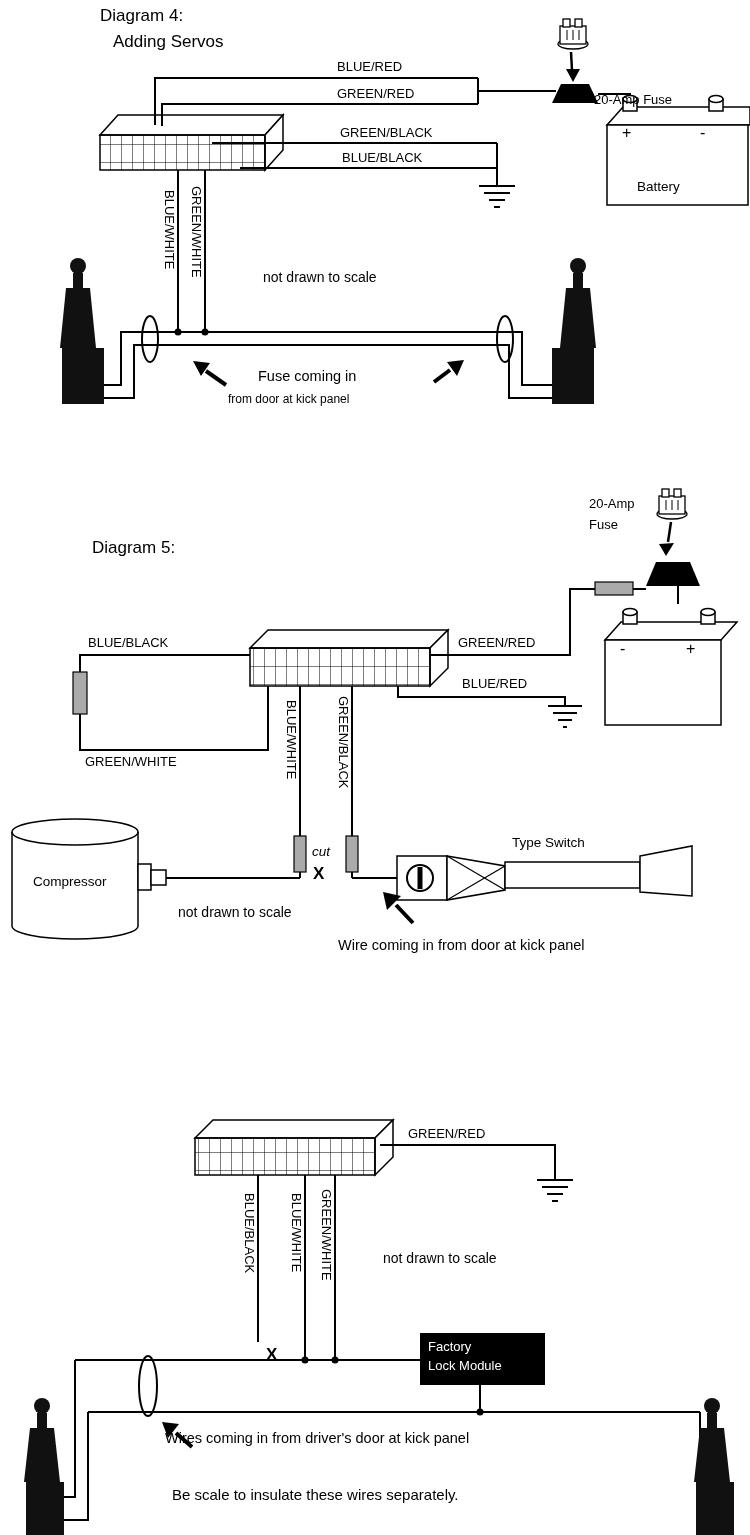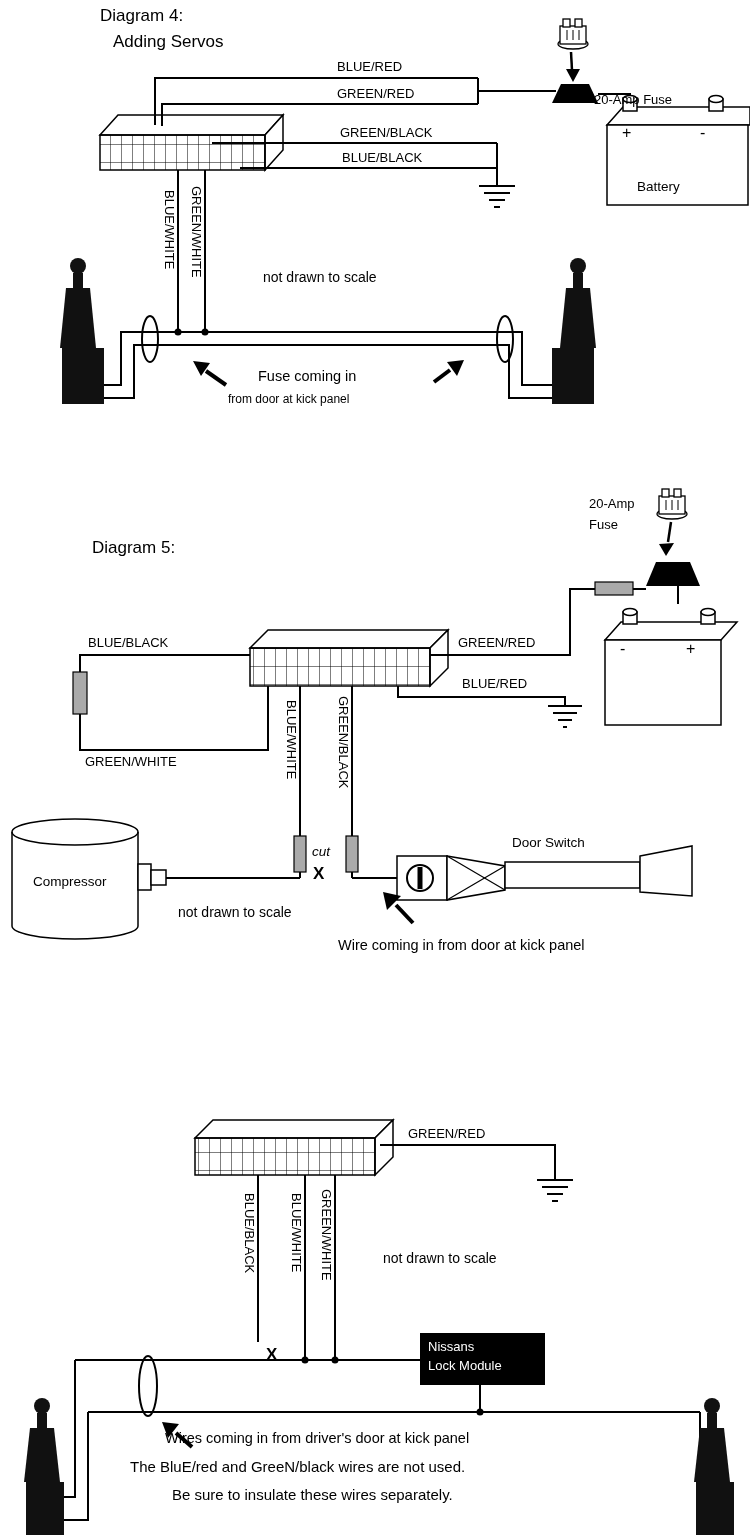--- a/index.html
+++ b/index.html
@@ -246,29 +246,28 @@
 <div class="lbl wire" style="left:458px; top:636px;">GREEN/RED</div>
 <div class="lbl wire" style="left:462px; top:677px;">BLUE/RED</div>
 <div class="lbl" style="left:620px; top:640px; font-size:16px;">-</div>
 <div class="lbl" style="left:686px; top:640px; font-size:16px;">+</div>
 <div class="lbl wire" style="left:85px; top:755px;">GREEN/WHITE</div>
 <div class="lbl wire rot" style="left:298px; top:700px;">BLUE/WHITE</div>
 <div class="lbl wire rot" style="left:350px; top:696px;">GREEN/BLACK</div>
 <div class="lbl" style="left:33px; top:874px; font-size:13.5px;">Compressor</div>
 <div class="lbl" style="left:312px; top:844px; font-size:13.5px;font-style:italic;">cut</div>
 <div class="lbl" style="left:313px; top:864px; font-size:17px; font-weight:bold;">X</div>
-<div class="lbl" style="left:512px; top:835px; font-size:13.5px;">Door Switch</div>
+<div class="lbl" style="left:512px; top:835px; font-size:13.5px;">Type Switch</div>
 <div class="lbl" style="left:178px; top:904px; font-size:14px;">not drawn to scale</div>
 <div class="lbl" style="left:338px; top:937px; font-size:14.5px;">Wire coming in from door at kick panel</div>
 
 <div class="lbl wire" style="left:408px; top:1127px;">GREEN/RED</div>
 <div class="lbl wire rot" style="left:256px; top:1193px;">BLUE/BLACK</div>
 <div class="lbl wire rot" style="left:303px; top:1193px;">BLUE/WHITE</div>
 <div class="lbl wire rot" style="left:333px; top:1189px;">GREEN/WHITE</div>
 <div class="lbl" style="left:383px; top:1250px; font-size:14px;">not drawn to scale</div>
 <div class="lbl" style="left:266px; top:1345px; font-size:17px; font-weight:bold;">X</div>
-<div class="lbl wire white" style="left:428px; top:1340px;">Nissans</div>
+<div class="lbl wire white" style="left:428px; top:1340px;">Factory</div>
 <div class="lbl wire white" style="left:428px; top:1359px;">Lock Module</div>
 <div class="lbl" style="left:165px; top:1430px; font-size:14.5px;">Wires coming in from driver's door at kick panel</div>
-<div class="lbl" style="left:130px; top:1458px; font-size:15px;">The BluE/red and GreeN/black wires are not used.</div>
-<div class="lbl" style="left:172px; top:1486px; font-size:15px;">Be sure to insulate these wires separately.</div>
+<div class="lbl" style="left:172px; top:1486px; font-size:15px;">Be scale to insulate these wires separately.</div>
 
 </div>
 
 </body></html>

